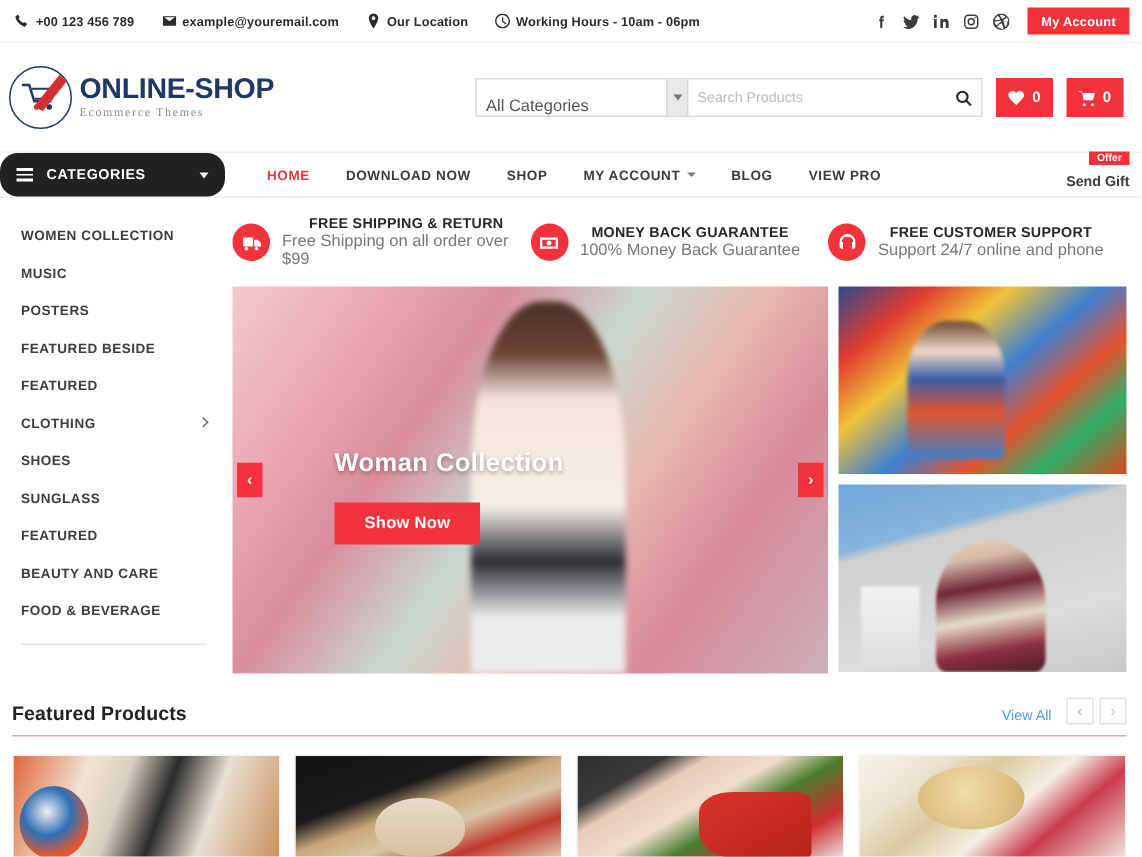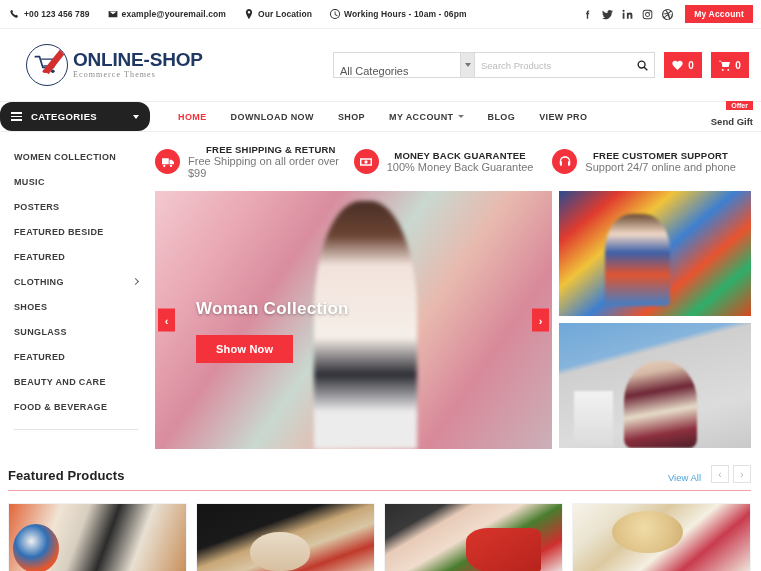--- a/index.html
+++ b/index.html
@@ -30,21 +30,21 @@
   .soc { width:11px; height:11px; color:#3b3b3b; display:block; }
   .soc svg { width:11px; height:11px; display:block; fill:currentColor; }
   .btn-account {
     background:#f4323c; color:#fff; font-size:8.5px; font-weight:bold;
     padding:4px 9px; border:none; cursor:pointer; letter-spacing:.2px;
   }
 
   
   .header {
     height:72px; display:flex; align-items:center;
-    padding:0 12px 0 26px; background:#fff;
+    padding:0 12px 0 6px; background:#fff;
   }
   .logo { display:flex; align-items:center; gap:5px; }
   .logo-mark {
     width:42px; height:42px; border-radius:50%;
     border:1.6px solid #1f3864; position:relative; flex:0 0 auto;
     background:#fff; overflow:hidden;
   }
   .logo-mark .cart { position:absolute; left:7px; top:10px; width:26px; height:20px; }
   .logo-mark .swoosh {
     position:absolute; right:2px; top:-3px; width:17px; height:34px;
@@ -64,21 +64,21 @@
   .cat-select .arrowbox {
     position:absolute; right:0; top:0; bottom:0; width:14px;
     background:#e8e8e8; border-left:1px solid #d9d9d9;
     display:flex; align-items:center; justify-content:center;
   }
   .cat-select .arrowbox i {
     border-left:3px solid transparent; border-right:3px solid transparent;
     border-top:4px solid #777; display:block;
   }
   .search-box {
-    width:180px; border:1px solid #d9d9d9; border-left:none;
+    width:196px; border:1px solid #d9d9d9; border-left:none;
     display:flex; align-items:center; padding:0 6px; background:#fff;
   }
   .search-box input {
     flex:1; border:none; outline:none; font-size:9.5px; color:#333;
     font-family:"Liberation Sans", sans-serif; background:transparent;
   }
   .search-box input::placeholder { color:#bbb; }
   .search-btn { background:none; border:none; cursor:pointer; color:#222; display:flex; }
   .search-btn svg { width:11px; height:11px; fill:none; stroke:currentColor; stroke-width:2; }
 
@@ -147,21 +147,21 @@
   .hero { display:flex; gap:7px; }
   .hero-main {
     flex:1; height:258px; position:relative; overflow:hidden;
     background:linear-gradient(125deg,#f3c9cf 0%,#e9a8b4 18%,#d98d9e 32%,#c9d8d0 48%,#e8b9ae 62%,#d8899a 78%,#cbb0b8 100%);
   }
   .hm-person {
     position:absolute; left:40%; top:4%; width:26%; height:96%;
     background:linear-gradient(180deg,#4a2f26 0%,#6b4433 14%,#f2e3dc 26%,#f6efe9 55%,#2d2d35 70%,#ececec 85%);
     border-radius:45% 45% 0 0; filter:blur(2px);
   }
-  .hero-cap { position:absolute; left:41px; top:108px; }
+  .hero-cap { position:absolute; left:68px; top:108px; }
   .hero-title {
     font-size:17px; font-weight:bold; color:#fff; letter-spacing:.3px;
     text-shadow:0 1px 3px rgba(0,0,0,.35);
   }
   .hero-btn {
     margin-top:16px; background:#f4323c; color:#fff; border:none; cursor:pointer;
     font-size:11px; font-weight:bold; padding:8px 20px; letter-spacing:.2px;
   }
   .hero-arrow {
     position:absolute; top:50%; transform:translateY(-50%);

